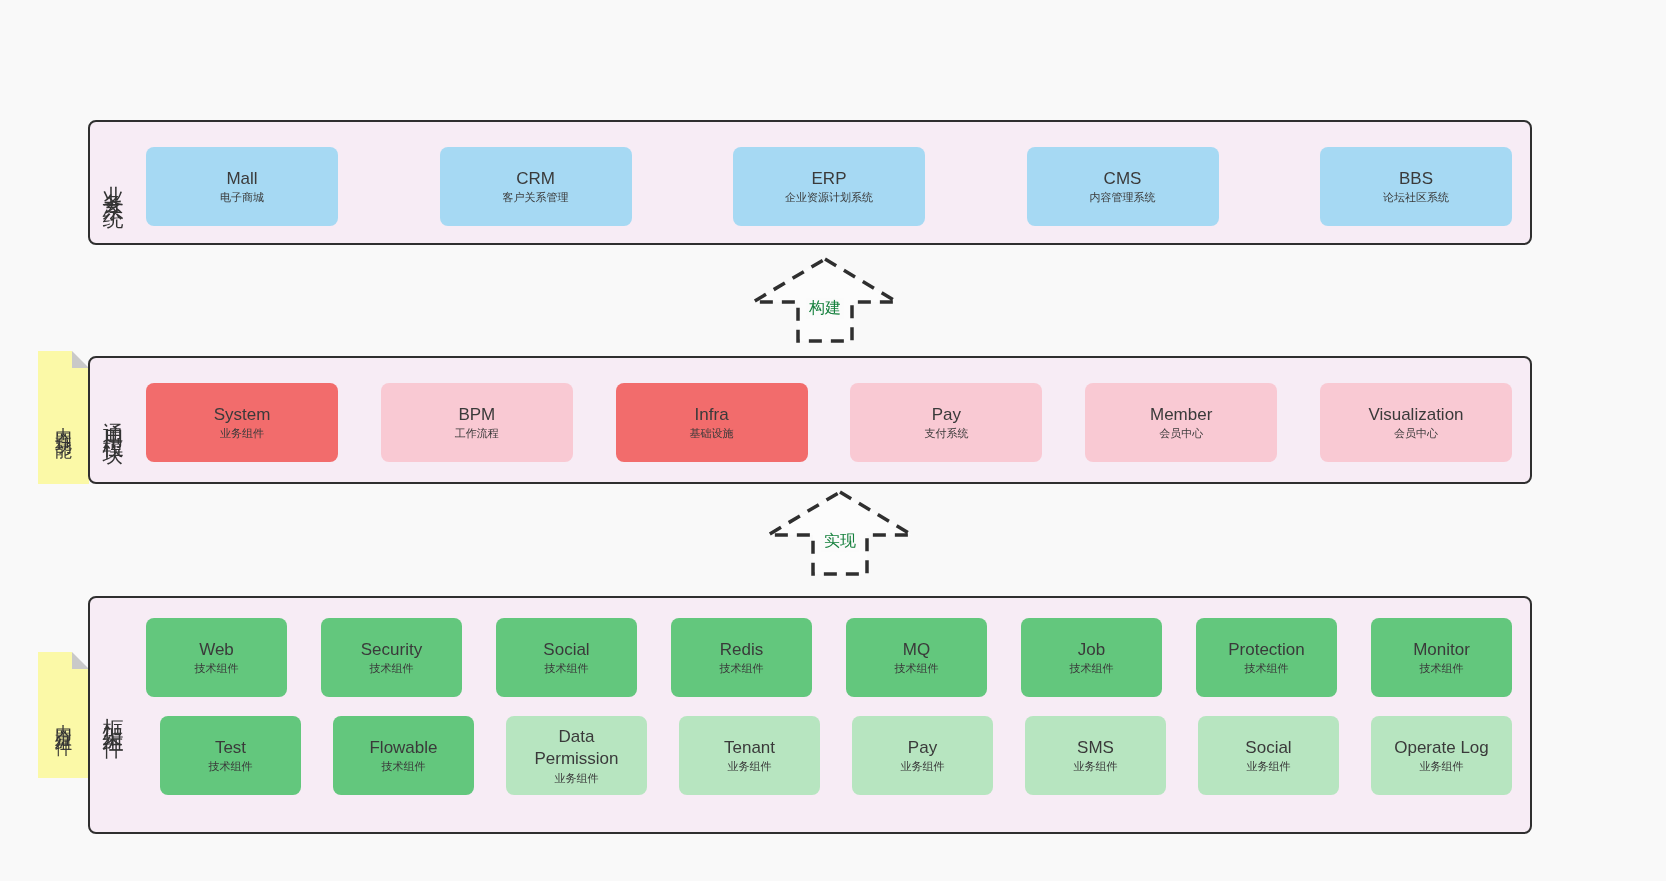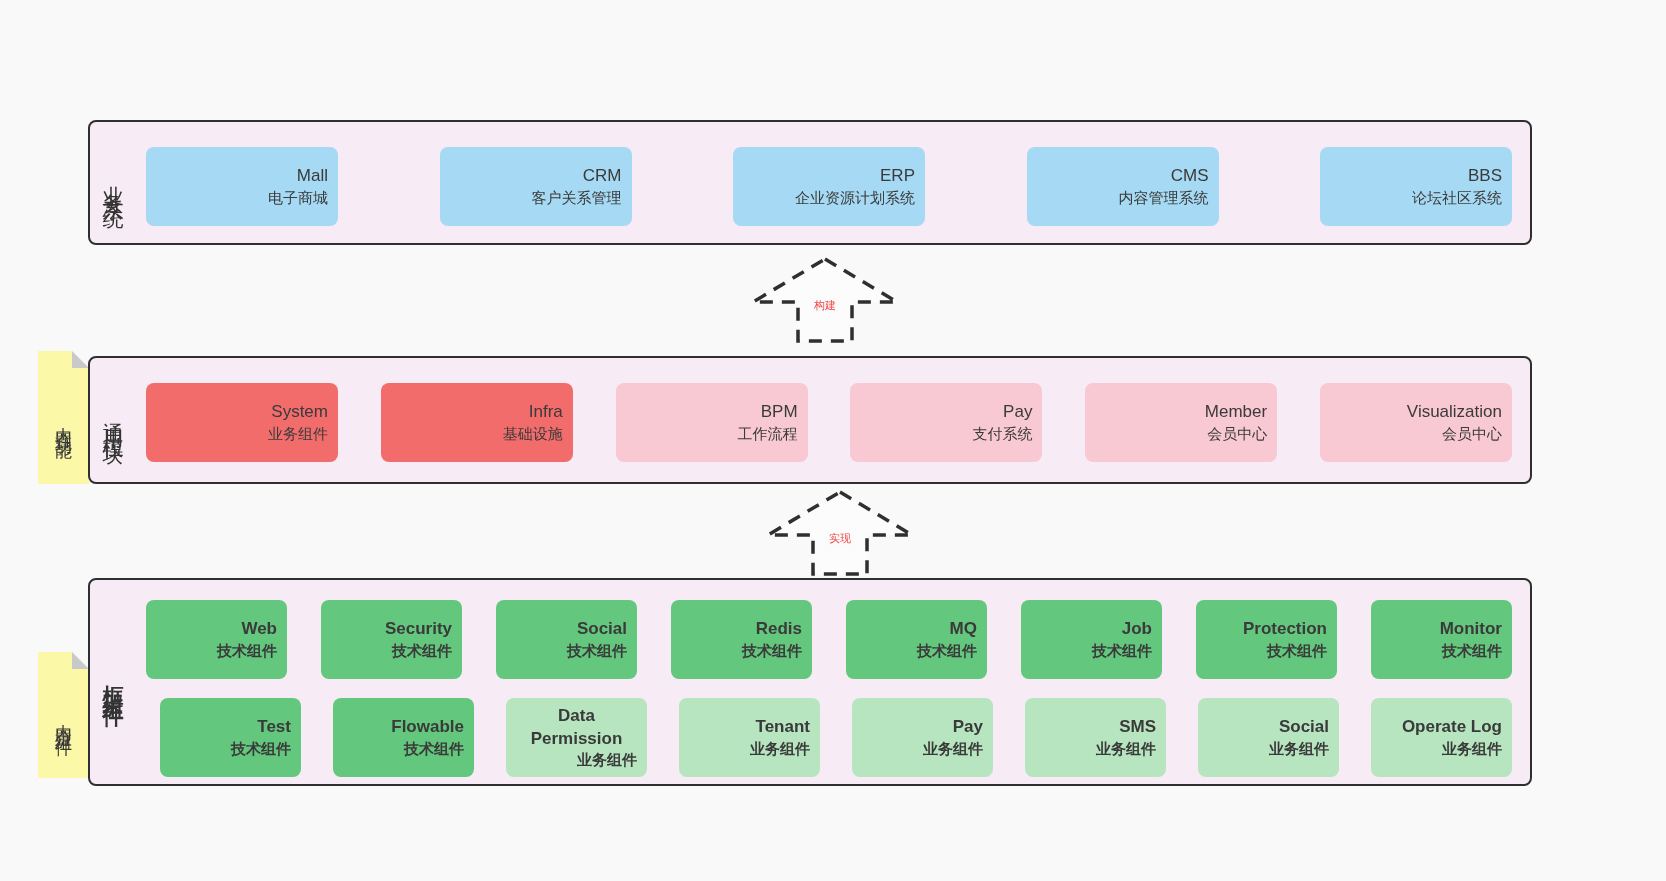--- a/index.html
+++ b/index.html
@@ -7,45 +7,45 @@
     width:1666px; height:881px; position:relative; overflow:hidden;
     background:#f9f9f9; color:#3a3a3a;
     font-family:"Liberation Sans","DejaVu Sans",sans-serif;
   }
   .panel {
     position:absolute; left:88px; width:1444px; box-sizing:border-box;
     background:#f7ecf5; border:2px solid #2f2f2f; border-radius:8px;
   }
   #panel-business  { top:120px; height:125px; }
   #panel-modules   { top:356px; height:128px; }
-  #panel-framework { top:578px; height:208px;font-weight:bold; }
+  #panel-framework { top:596px; height:238px; }
 
   .panel-label {
     position:absolute; left:13px; top:50%; transform:translateY(-50%);
     writing-mode:vertical-rl; text-orientation:upright;
     font-size:21px; letter-spacing:7px; line-height:1; color:#333;
   }
   .row {
     position:absolute; left:56px; right:18px;
     display:flex; justify-content:space-between;
   }
   #panel-business  .row { top:25px; height:79px; }
   #panel-modules   .row { top:25px; height:79px; }
   #panel-framework .row1 { top:20px; height:79px; }
   #panel-framework .row2 { top:118px; height:79px;padding-left:14px; }
 
   .box {
     box-sizing:border-box; border-radius:8px; padding:4px 10px;
-    display:flex; flex-direction:column; align-items:flex-end; justify-content:center;
+    display:flex; flex-direction:column; align-items:center; justify-content:center;
     text-align:center; line-height:1.32;
   }
   .w192 { width:192px; }
   .w141 { width:141px; }
   .box .t { font-size:17px; }
-  .box .s { font-size:15px; }
+  .box .s { font-size:11px; }
   .blue   { background:#a6d9f3; }
   .red    { background:#f26c6c; }
   .pink   { background:#f9c9d3; }
   .green  { background:#63c77d; }
   .lgreen { background:#b7e5c0; }
 
   .note {
     position:absolute; left:38px; width:51px; background:#fbf9a7;
     display:flex; align-items:center; justify-content:center;
   }
@@ -60,21 +60,21 @@
     border-style:solid; border-width:0 17px 17px 0;
     border-color:#f9f9f9 #f9f9f9 #c9c9c9 #c9c9c9;
   }
 
   .arrow { position:absolute; width:150px; height:88px; }
   #arrow-build     { left:750px; top:256px; }
   #arrow-implement { left:765px; top:489px; }
   .arrow svg { position:absolute; left:0; top:0; }
   .arrow-label {
     position:absolute; left:50%; top:42px; transform:translateX(-50%);
-    background:#fbfbfb; padding:0 3px; font-size:11px; color:#ef4444; white-space:nowrap;
+    background:#fbfbfb; padding:0 3px; font-size:16px; color:#15803d; white-space:nowrap;
   }
 </style>
 </head>
 <body>
 
 <div class="note" id="note-modules">
   <div class="fold"></div>
   <div class="note-label">内置功能</div>
 </div>
 <div class="note" id="note-framework">
@@ -115,27 +115,27 @@
   <span class="arrow-label">构建</span>
 </div>
 
 <div class="panel" id="panel-modules">
   <div class="panel-label">通用模块</div>
   <div class="row">
     <div class="box w192 red">
       <div class="t">System</div>
       <div class="s">业务组件</div>
     </div>
+    <div class="box w192 pink">
+      <div class="t">BPM</div>
+      <div class="s">工作流程</div>
+    </div>
     <div class="box w192 red">
       <div class="t">Infra</div>
       <div class="s">基础设施</div>
-    </div>
-    <div class="box w192 pink">
-      <div class="t">BPM</div>
-      <div class="s">工作流程</div>
     </div>
     <div class="box w192 pink">
       <div class="t">Pay</div>
       <div class="s">支付系统</div>
     </div>
     <div class="box w192 pink">
       <div class="t">Member</div>
       <div class="s">会员中心</div>
     </div>
     <div class="box w192 pink">

